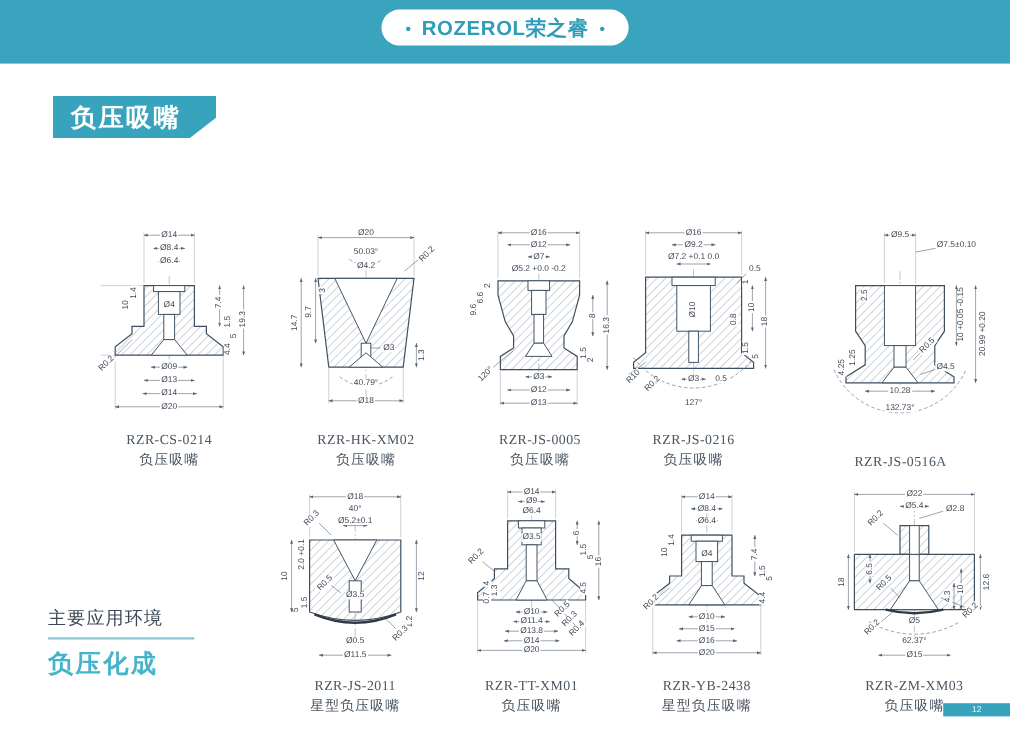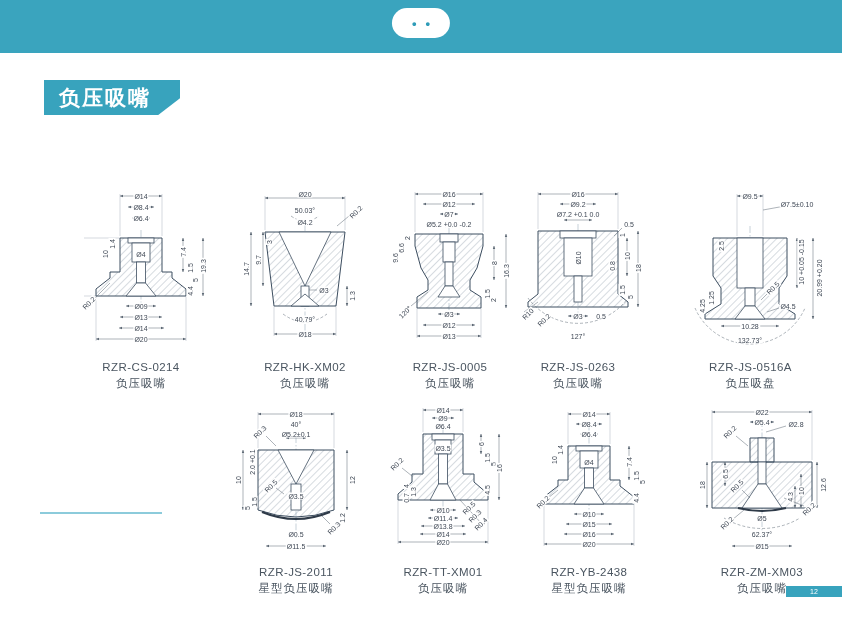--- a/index.html
+++ b/index.html
@@ -18,21 +18,21 @@
           display:flex;align-items:center;}
   .banner span{color:#ffffff;font-size:21px;font-weight:bold;letter-spacing:2px;padding-left:15px;}
   
   .fig{position:absolute;}
   .fig svg{position:absolute;left:0;top:0;display:block;}
   .dl{position:absolute;transform:translate(-50%,-50%);font-size:7px;line-height:1;
       color:#3e4754;background:#fff;padding:0 1px;white-space:nowrap;z-index:2;}
   .dl.v{transform:translate(-50%,-50%) rotate(-90deg);}
   .dl.d{transform:translate(-50%,-50%) rotate(-45deg);}
   figcaption{position:absolute;left:0;right:0;bottom:0;text-align:center;}
-  figcaption .model{font-size:11.5px;color:#4a5560;letter-spacing:.4px;}
+  figcaption .model{font-size:11.5px;color:#4a5560;letter-spacing:.4px;font-family:Liberation Serif, serif;}
   figcaption .type{font-size:11.5px;color:#4a5560;margin-top:3px;letter-spacing:1px;}
   
   .bd{fill:url(#h);stroke:#3d4e60;stroke-width:1;}
   .wh{fill:#ffffff;stroke:#3d4e60;stroke-width:.8;}
   .dm{stroke:#5b6673;stroke-width:.5;marker-start:url(#a);marker-end:url(#a);}
   .ex{stroke:#93a0ad;stroke-width:.4;}
   .cl{stroke:#8fa0b0;stroke-width:.5;stroke-dasharray:7 2 1.5 2;}
   .ldr{stroke:#5b6673;stroke-width:.5;fill:none;}
   .arc{fill:none;stroke:#5b6673;stroke-width:.5;stroke-dasharray:3 2;}
   .thick{fill:none;stroke:#2e3a48;stroke-width:2;}
@@ -54,20 +54,21 @@
   </pattern>
   <marker id="a" viewBox="0 0 10 10" refX="9" refY="5" markerWidth="7" markerHeight="7" orient="auto-start-reverse">
     <path d="M0,1.5 L10,5 L0,8.5 z" fill="#5b6673"></path>
   </marker>
 </defs>
 </svg>
 
 <header class="band">
   <div class="pill">
     <span class="dot">•</span>
+    <span class="brand">ROZEROL荣之睿</span>
     <span class="dot">•</span>
   </div>
 </header>
 
 <div class="banner">
   <span>负压吸嘴</span>
 </div>
 
 <figure class="fig" style="left:36px;top:170px;width:130px;height:205px;">
 <svg width="130" height="168" viewBox="0 0 130 168">
@@ -228,21 +229,21 @@
 <span class="dl v" style="left:130px;top:82px">18</span>
 <span class="dl v" style="left:114px;top:104px">1.5</span>
 <span class="dl v" style="left:122px;top:111px">5</span>
 <span class="dl v" style="left:70px;top:72px">Ø10</span>
 <span class="dl d" style="left:20px;top:128px">R10</span>
 <span class="dl d" style="left:36px;top:134px">R0.2</span>
 <span class="dl" style="left:70px;top:130px">Ø3</span>
 <span class="dl" style="left:93px;top:130px">0.5</span>
 <span class="dl" style="left:70px;top:150px">127°</span>
 <figcaption>
-  <div class="model">RZR-JS-0263</div>
+  <div class="model">RZR-JS-0216</div>
   <div class="type">负压吸嘴</div>
 </figcaption>
 </figure>
 
 <figure class="fig" style="left:633px;top:170px;width:155px;height:205px;">
 <svg width="155" height="168" viewBox="0 0 155 168">
   <line class="cl" x1="77" y1="40" x2="77" y2="142"></line>
   <path class="bd" d="M40,52 H114 V90 L106,102 V118 L122,128 V133 H32 V128 L48,118 V102 L40,90 Z"></path>
   <rect class="wh" x="64" y="52" width="26" height="50"></rect>
   <rect class="wh" x="72" y="102" width="10" height="18"></rect>
@@ -264,21 +265,20 @@
 <span class="dl v" style="left:38px;top:112px">1.25</span>
 <span class="dl v" style="left:29px;top:120px">4.25</span>
 <span class="dl v" style="left:128px;top:76px">10 +0.05 -0.15</span>
 <span class="dl v" style="left:146px;top:92px">20.99 +0.20</span>
 <span class="dl d" style="left:100px;top:102px">R0.5</span>
 <span class="dl" style="left:115px;top:120px">Ø4.5</span>
 <span class="dl" style="left:77px;top:140px">10.28</span>
 <span class="dl" style="left:77px;top:154px">132.73°</span>
 <figcaption>
   <div class="model">RZR-JS-0516A</div>
-  <div class="type">负压吸盘</div>
 </figcaption>
 </figure>
 
 <figure class="fig" style="left:186px;top:390px;width:140px;height:190px;">
 <svg width="140" height="152" viewBox="0 0 140 152">
   <line class="cl" x1="70" y1="30" x2="70" y2="132"></line>
   <path class="bd" d="M32,44 H108 V104 Q70,118 32,104 Z"></path>
   <path class="wh" d="M52,44 L70,78 L88,44 Z"></path>
   <rect class="wh" x="65" y="78" width="10" height="26"></rect>
   <path class="thick" d="M36,106 Q70,120 104,106"></path>
@@ -450,16 +450,18 @@
 <span class="dl" style="left:74px;top:112px">Ø5</span>
 <span class="dl" style="left:74px;top:128px">62.37°</span>
 <span class="dl" style="left:74px;top:140px">Ø15</span>
 <figcaption>
   <div class="model">RZR-ZM-XM03</div>
   <div class="type">负压吸嘴</div>
 </figcaption>
 </figure>
 
 <div class="appenv">
+  <div class="appenv-label">主要应用环境</div>
   <div class="appenv-rule"></div>
+  <div class="appenv-value">负压化成</div>
 </div>
 
 <div class="pagenum">12</div>
 
 </body></html>

